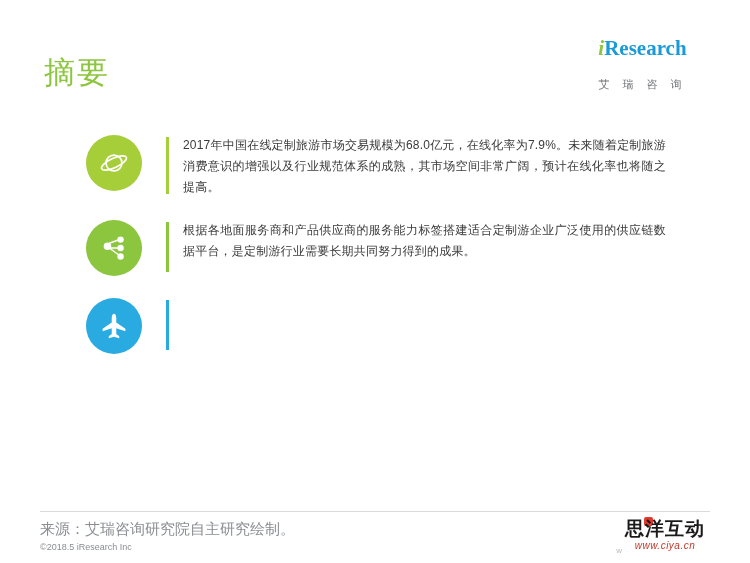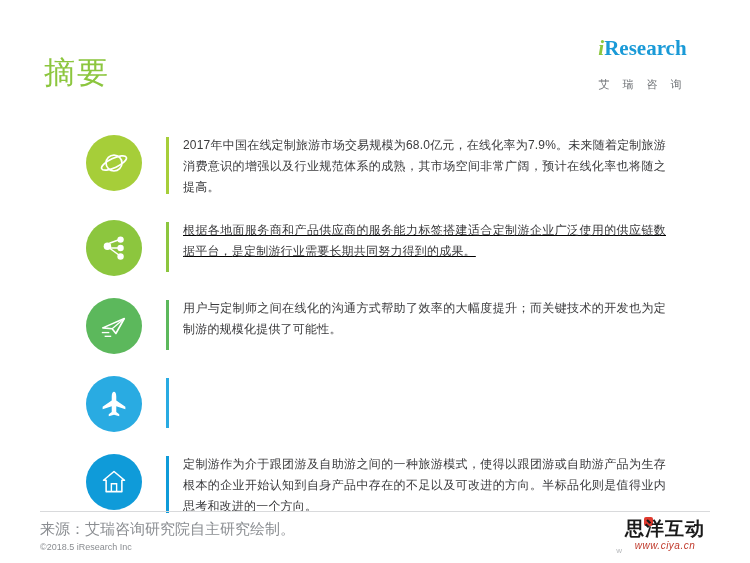--- a/index.html
+++ b/index.html
@@ -100,21 +100,21 @@
     font-size: 12px;
     line-height: 1.75;
     color: #3a3a3c;
     text-align: justify;
     padding-top: 2px;
     letter-spacing: 0.2px;
   }
 
   
   .row-0 { margin-top: 0px; }
-  .row-1 { margin-top: 0; text-decoration: underline; }
+  .row-1 { margin-top: 0; }
   .row-2 { margin-top: 8px; }
   .row-3 { margin-top: 6px; }
   .row-4 { margin-top: 6px; }
 
   
   .footer-rule {
     position: absolute;
     left: 40px;
     top: 511px;
     width: 670px;
@@ -212,58 +212,32 @@
             <circle cx="23" cy="7" r="3.4" fill="#ffffff"></circle>
             <circle cx="23" cy="16" r="3.4" fill="#ffffff"></circle>
             <circle cx="23" cy="25" r="3.4" fill="#ffffff"></circle>
           </svg>
         </span>
       </div>
       <div class="bar" style="background:#8cc63e;"></div>
       <div class="text">根据各地面服务商和产品供应商的服务能力标签搭建适合定制游企业广泛使用的供应链数据平台，是定制游行业需要长期共同努力得到的成果。</div>
     </div>
 
-    <div class="row row-2">
-      <div class="icon-wrap" style="background:#5cb85c;">
-        <span>
-          <svg width="30" height="30" viewBox="0 0 32 32">
-            <path d="M4 18 L27 8 L18 24 L14 19 Z" fill="none" stroke="#ffffff" stroke-width="1.7" stroke-linejoin="round"></path>
-            <line x1="14" y1="19" x2="27" y2="8" stroke="#ffffff" stroke-width="1.4"></line>
-            <line x1="3" y1="23" x2="11" y2="23" stroke="#ffffff" stroke-width="1.4"></line>
-            <line x1="6" y1="27" x2="13" y2="27" stroke="#ffffff" stroke-width="1.4"></line>
-          </svg>
-        </span>
-      </div>
-      <div class="bar" style="background:#5cb85c;"></div>
-      <div class="text">用户与定制师之间在线化的沟通方式帮助了效率的大幅度提升；而关键技术的开发也为定制游的规模化提供了可能性。</div>
-    </div>
 
     <div class="row row-3">
       <div class="icon-wrap" style="background:#29abe2;">
         <span>
           <svg width="28" height="28" viewBox="0 0 32 32">
             <path d="M16 2 C17.6 2 18.6 4 18.6 7.5 L18.6 12 L29 19 L29 22 L18.6 18.7 L18.6 25 L22 27.6 L22 30 L16 28.4 L10 30 L10 27.6 L13.4 25 L13.4 18.7 L3 22 L3 19 L13.4 12 L13.4 7.5 C13.4 4 14.4 2 16 2 Z" fill="#ffffff"></path>
           </svg>
         </span>
       </div>
       <div class="bar" style="background:#29abe2;"></div>
     </div>
 
-    <div class="row row-4">
-      <div class="icon-wrap" style="background:#0f9bd9;">
-        <span>
-          <svg width="28" height="28" viewBox="0 0 32 32">
-            <path d="M16 4 L28 14 L25 14 L25 27 L7 27 L7 14 L4 14 Z" fill="none" stroke="#ffffff" stroke-width="1.8" stroke-linejoin="round"></path>
-            <path d="M13 27 L13 18 L19 18 L19 27" fill="none" stroke="#ffffff" stroke-width="1.6"></path>
-          </svg>
-        </span>
-      </div>
-      <div class="bar" style="background:#0f9bd9;"></div>
-      <div class="text">定制游作为介于跟团游及自助游之间的一种旅游模式，使得以跟团游或自助游产品为生存根本的企业开始认知到自身产品中存在的不足以及可改进的方向。半标品化则是值得业内思考和改进的一个方向。</div>
-    </div>
 
   </div>
 
   <div class="footer-rule"></div>
   <div class="source-note">来源：艾瑞咨询研究院自主研究绘制。</div>
   <div class="copyright">©2018.5 iResearch Inc</div>
   <div class="page-num">w</div>
 
   <div class="brand-dot"></div>
   <div class="brand-mark">

